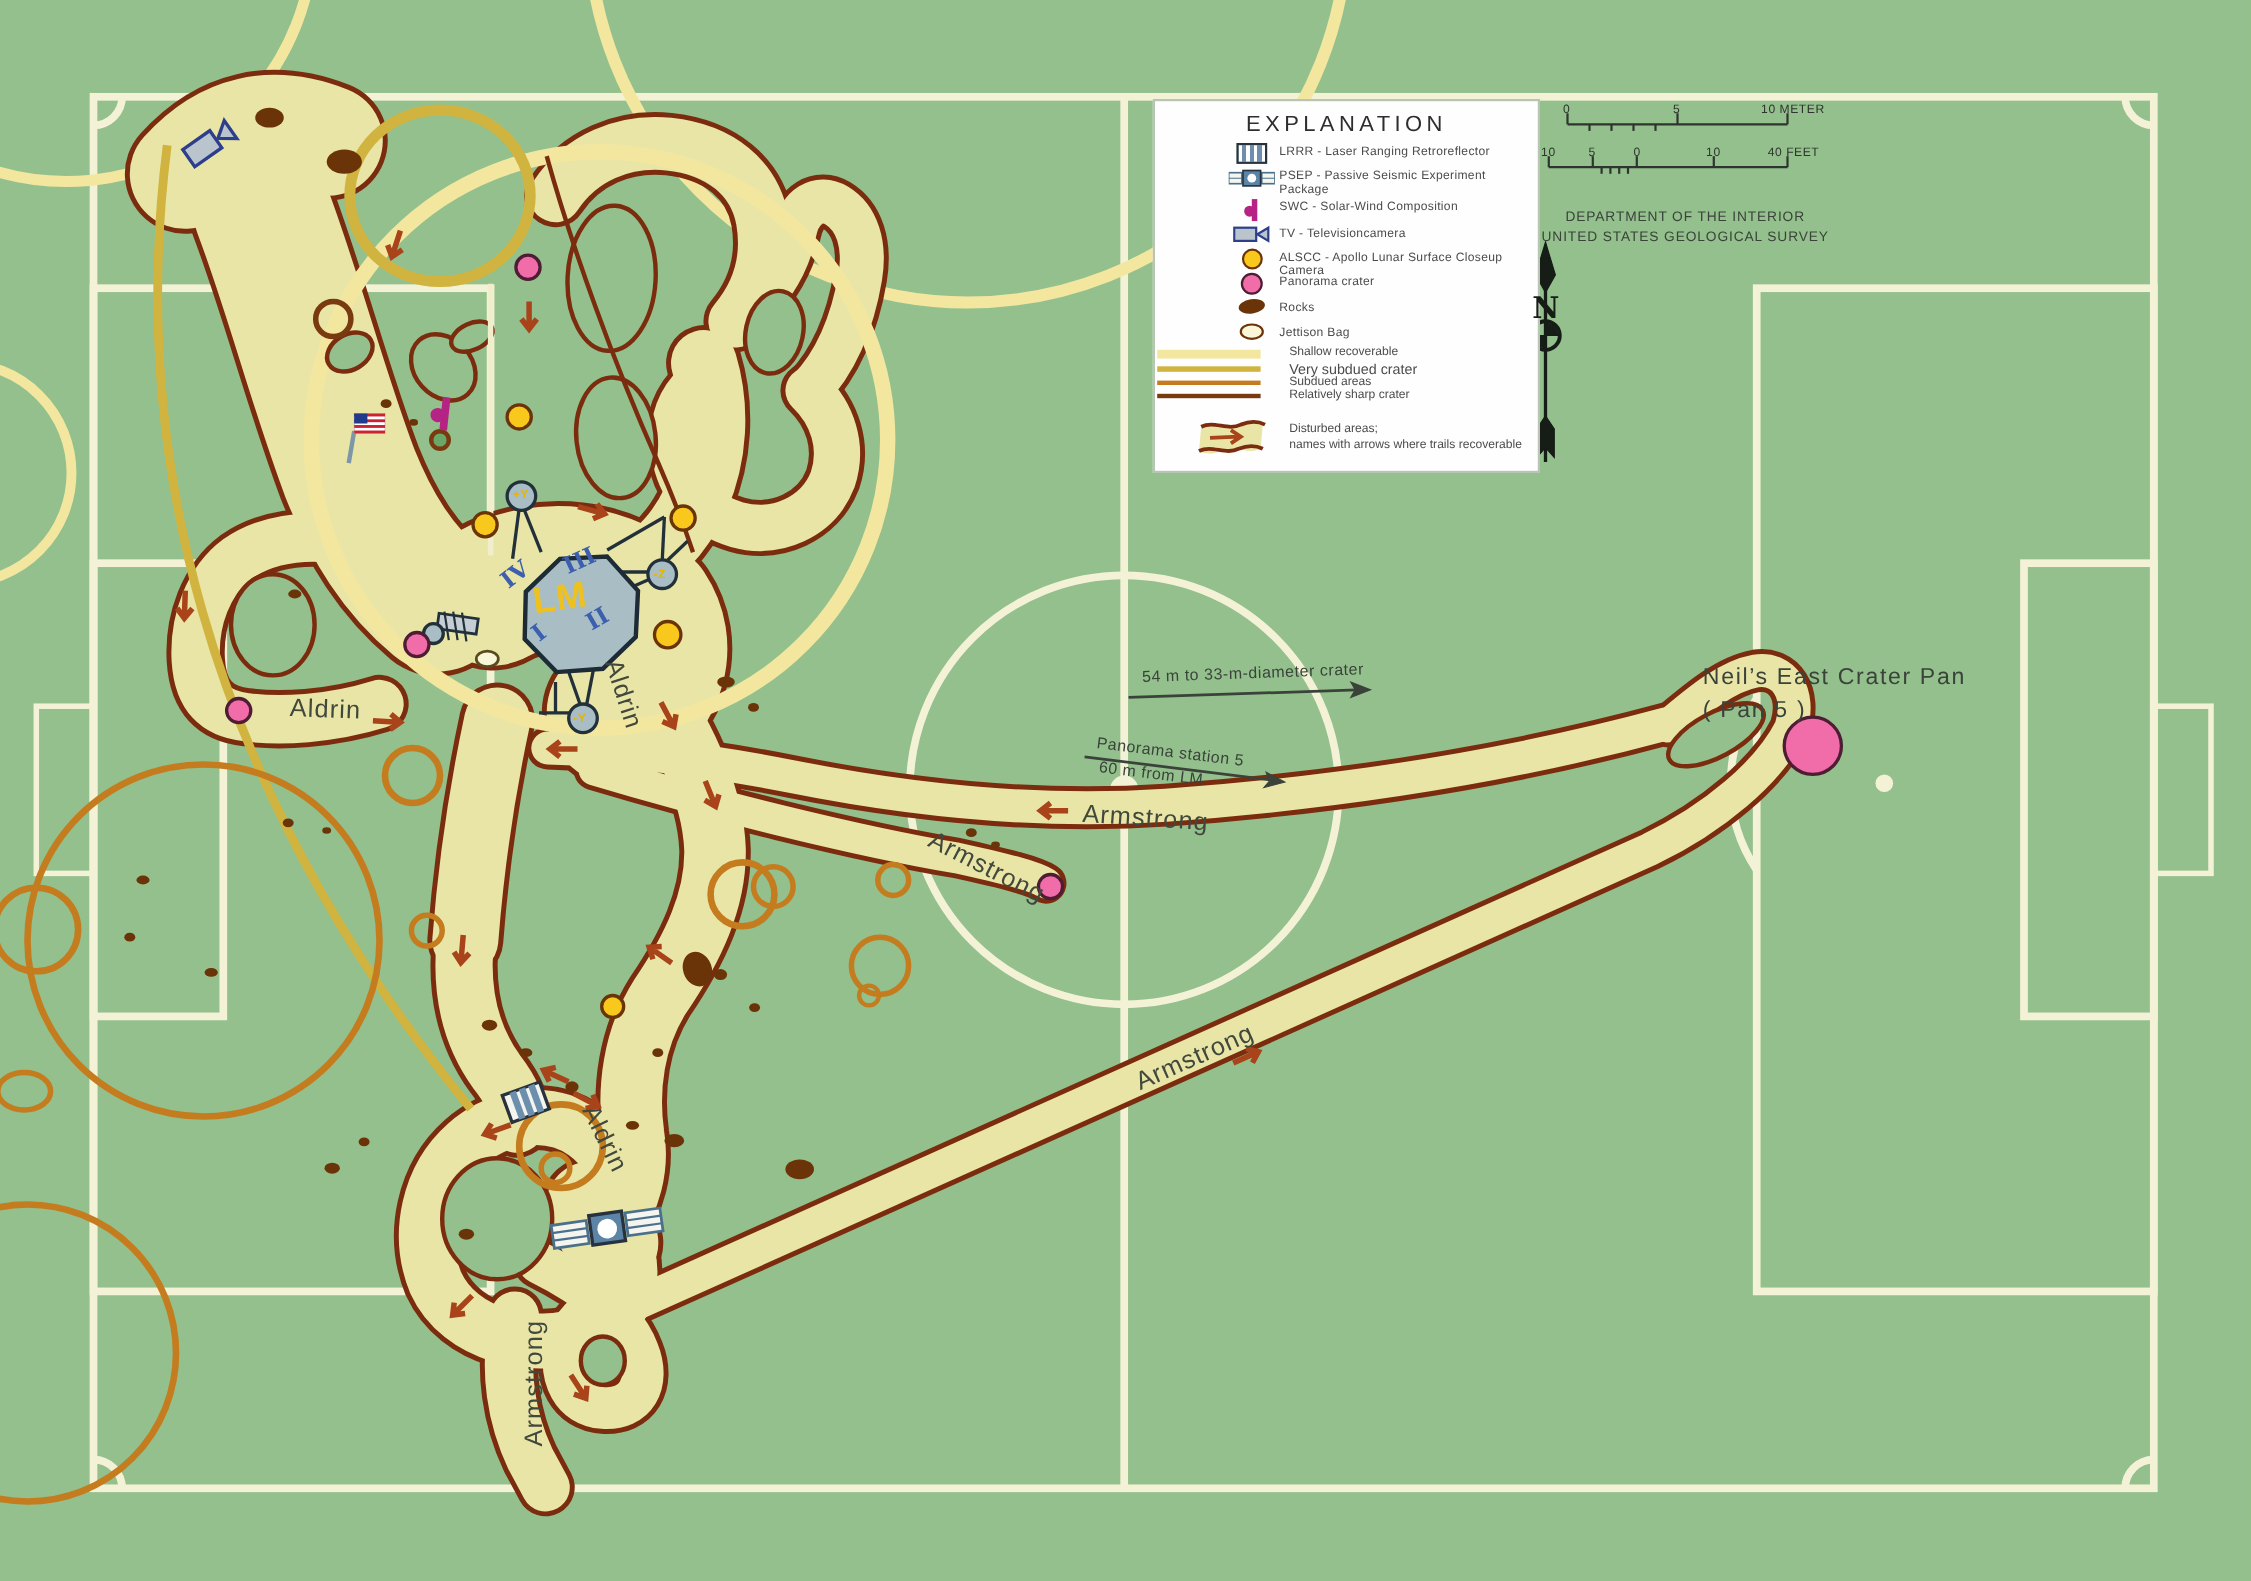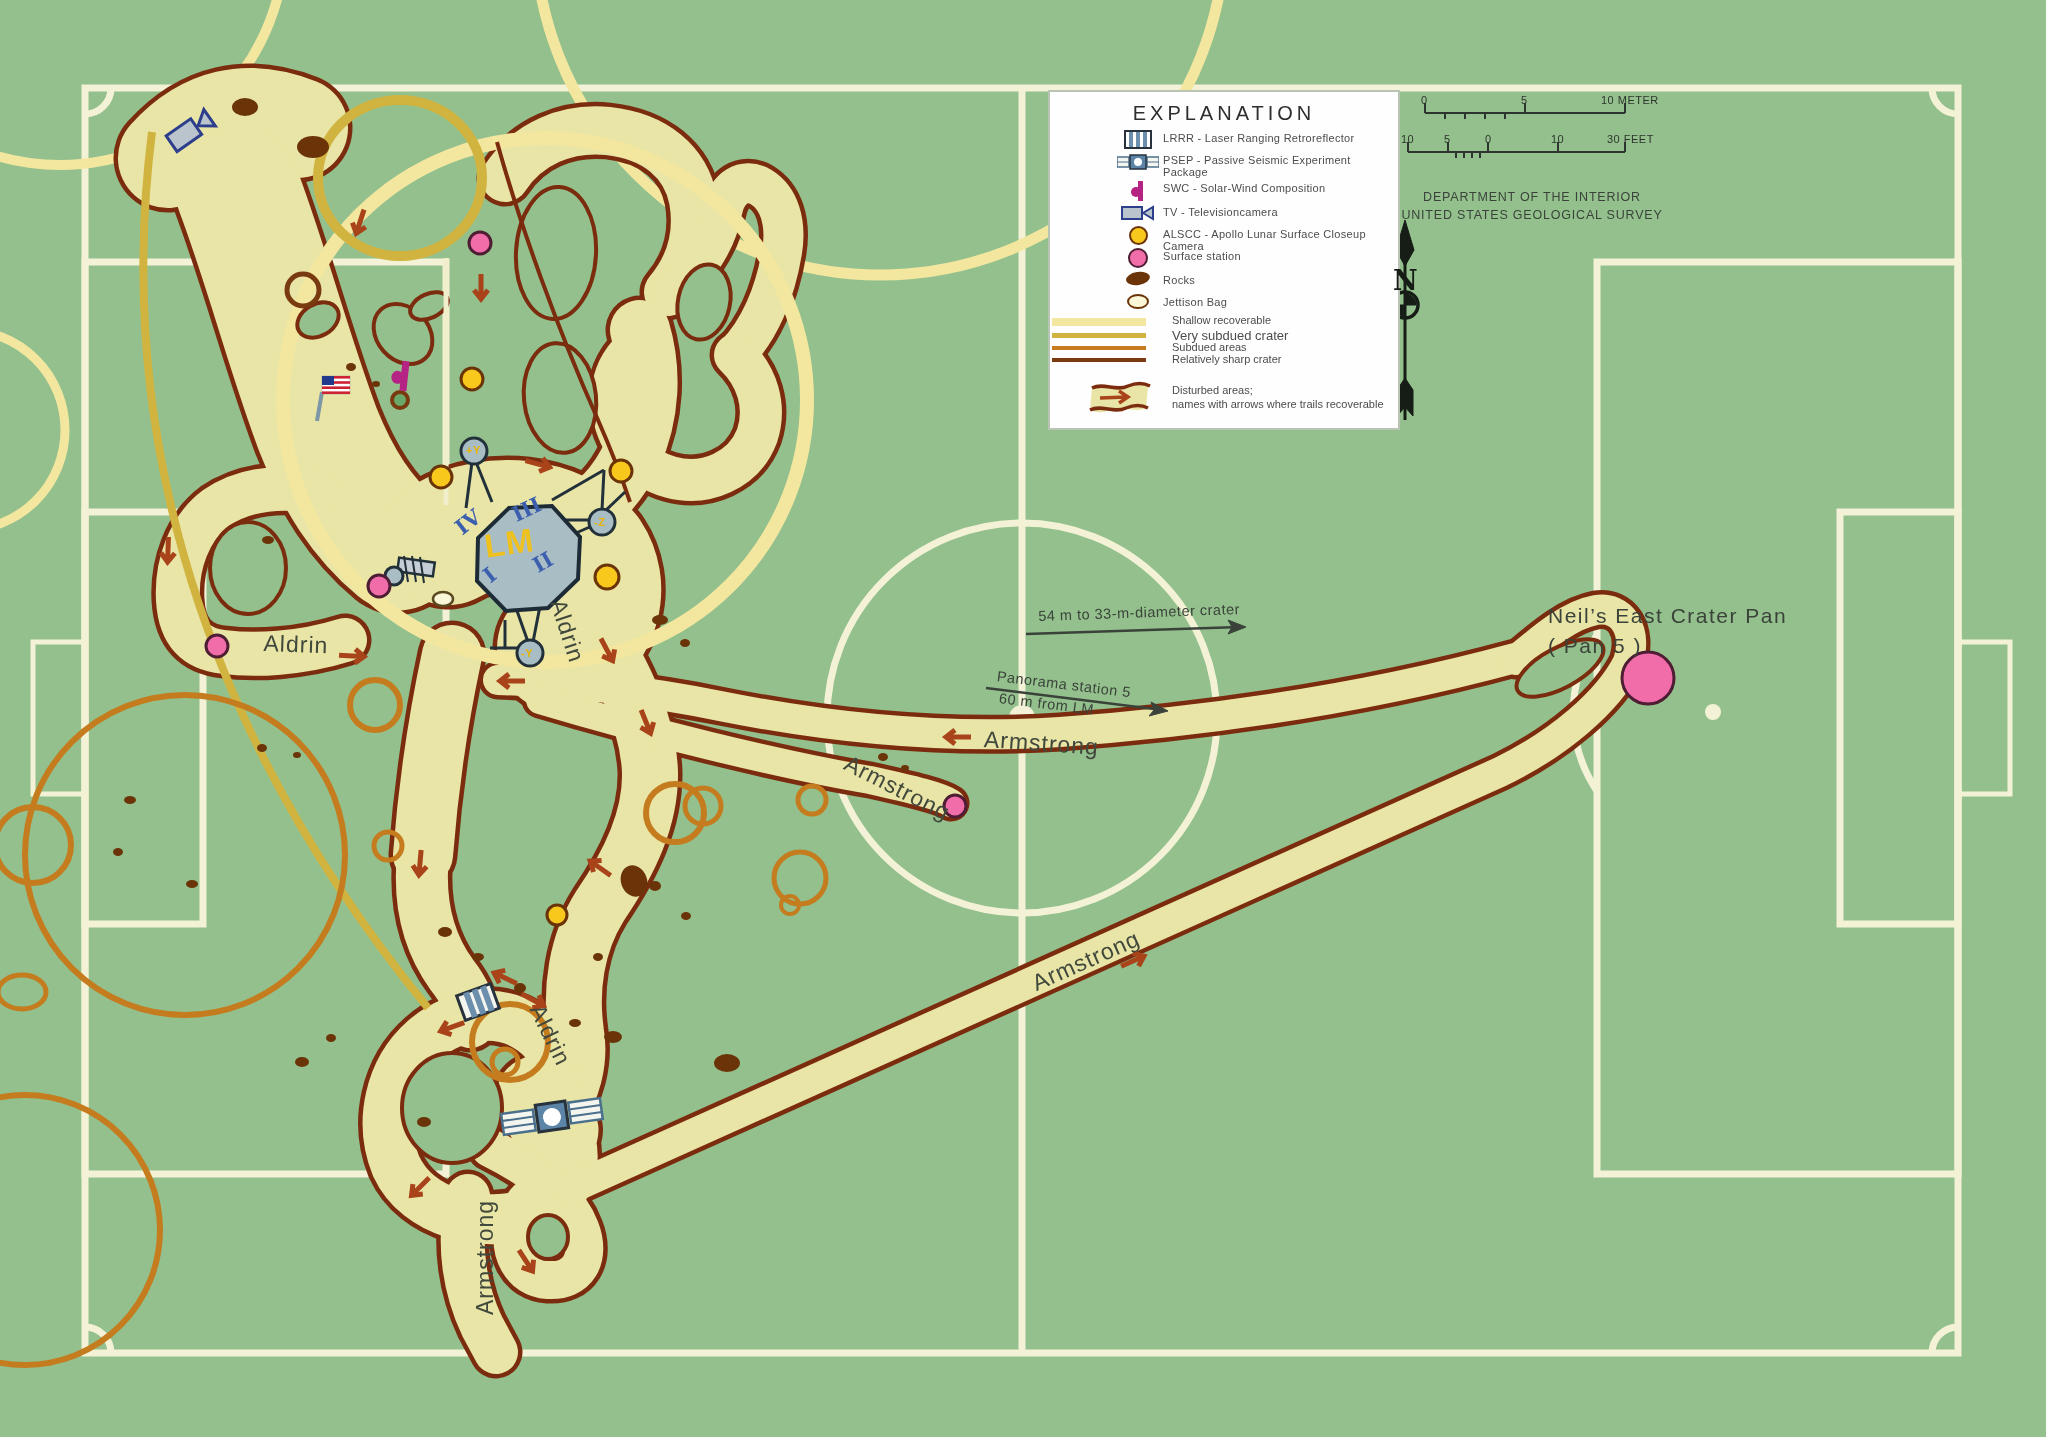--- a/index.html
+++ b/index.html
@@ -379,21 +379,21 @@
   <div class="lrow" style="top:134px">
     <span class="ic">
           <span class="icon-alscc"></span>
         </span>
     <span class="lt">ALSCC - Apollo Lunar Surface Closeup Camera</span>
   </div>
   <div class="lrow" style="top:156px">
     <span class="ic">
           <span class="icon-pan"></span>
         </span>
-    <span class="lt">Surface station</span>
+    <span class="lt">Panorama crater</span>
   </div>
   <div class="lrow" style="top:180px">
     <span class="ic">
           <span class="icon-rock"></span>
         </span>
     <span class="lt">Rocks</span>
   </div>
   <div class="lrow" style="top:202px">
     <span class="ic">
           <span class="icon-jet"></span>
@@ -422,21 +422,21 @@
   <span class="lt ov" style="left:122px;top:306px;font-size:11px;color:#4c4c4c">names with arrows where trails recoverable</span>
 </div>
 
 <span class="ov scale-num" style="left:1421px;top:94px">0</span>
 <span class="ov scale-num" style="left:1521px;top:94px">5</span>
 <span class="ov scale-num" style="left:1601px;top:94px">10 METER</span>
 <span class="ov scale-num" style="left:1401px;top:133px">10</span>
 <span class="ov scale-num" style="left:1444px;top:133px">5</span>
 <span class="ov scale-num" style="left:1485px;top:133px">0</span>
 <span class="ov scale-num" style="left:1551px;top:133px">10</span>
-<span class="ov scale-num" style="left:1607px;top:133px">30 FEET</span>
+<span class="ov scale-num" style="left:1607px;top:133px">40 FEET</span>
 
 <div class="ov agency" style="left:1352px;top:190px">DEPARTMENT OF THE INTERIOR</div>
 <div class="ov agency" style="left:1352px;top:208px">UNITED STATES GEOLOGICAL SURVEY</div>
 
 <span class="ov north-n" style="left:1393px;top:265px">N</span>
 
 <span class="ov lm-label" style="left:482px;top:528px;transform:rotate(-8deg)">LM</span>
 <span class="ov quad" style="left:478px;top:568px;transform:rotate(-38deg)">I</span>
 <span class="ov quad" style="left:528px;top:556px;transform:rotate(-30deg)">II</span>
 <span class="ov quad" style="left:508px;top:504px;transform:rotate(-25deg)">III</span>

